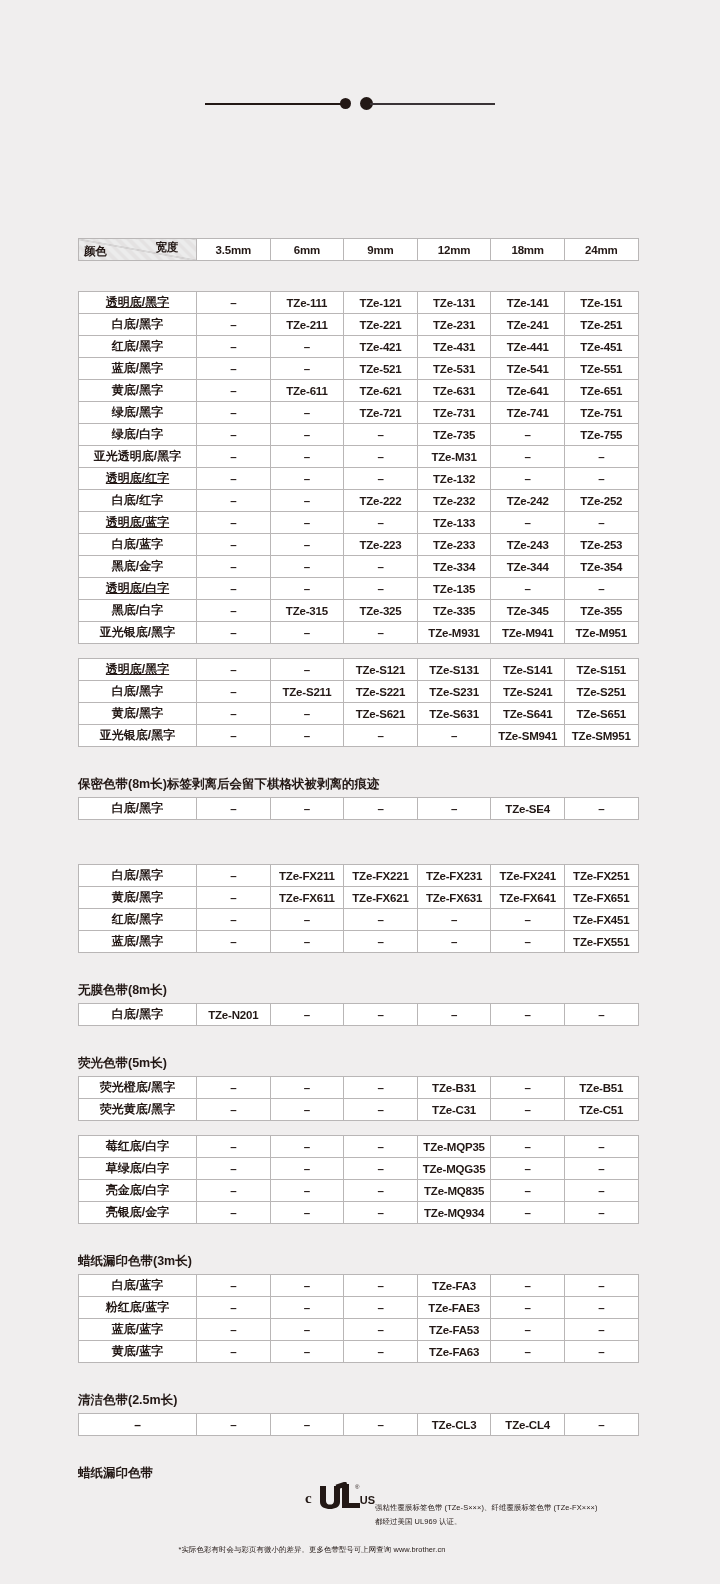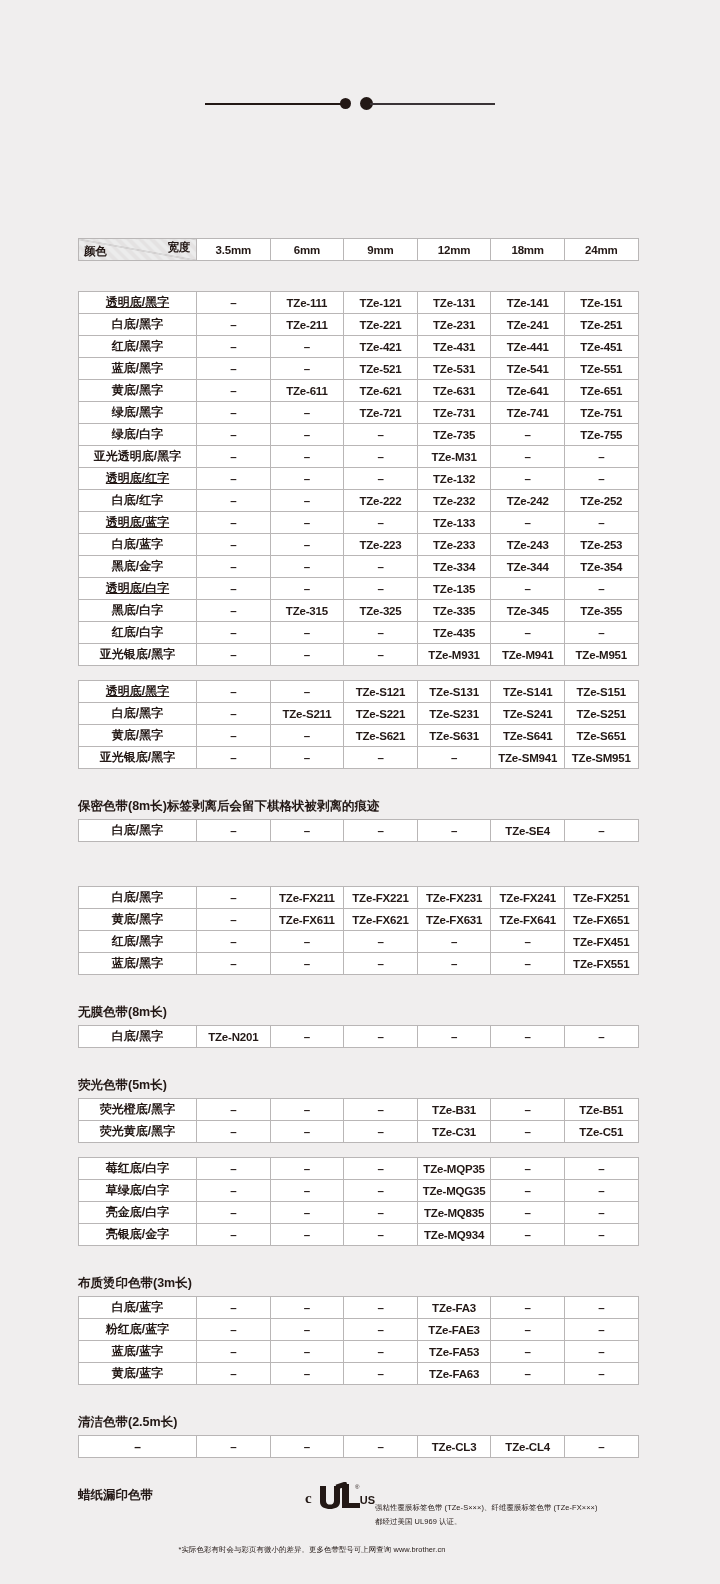--- a/index.html
+++ b/index.html
@@ -47,21 +47,21 @@
     height:24px;
     color:#231815;
   }
   .hdr th.corner{
     position:relative;
     background:
       linear-gradient(to top right, transparent calc(50% - 0.7px), #b9b6b6 50%, transparent calc(50% + 0.7px)),
       repeating-linear-gradient(45deg,#e4e2e2 0 4px,#ececec 4px 8px);
     padding:0;
   }
-  .corner .ch-w{position:absolute;right:6px;top:1px;font-size:11.5px;font-weight:bold;text-align:center;}
+  .corner .ch-w{position:absolute;right:18px;top:1px;font-size:11.5px;font-weight:bold;text-align:center;}
   .corner .ch-c{position:absolute;left:5px;bottom:1px;font-size:11.5px;font-weight:bold;}
 
   
   .sect{height:32px;display:flex;align-items:flex-end;padding-bottom:4px;
         font-size:12.5px;font-weight:bold;color:#231815;}
   .sect.blank{height:26px;}
   .gap{height:14px;}
 
   
   .sw-transparent{background:repeating-linear-gradient(45deg,#e8e6e6 0 5px,#f2f0f0 5px 10px);text-decoration:underline;}
@@ -282,29 +282,20 @@
           <tr>
             <td class="label sw-black tx-white">黑底/白字</td>
             <td>–</td>
             <td>TZe-315</td>
             <td>TZe-325</td>
             <td>TZe-335</td>
             <td>TZe-345</td>
             <td>TZe-355</td>
           </tr>
           <tr>
-            <td class="label sw-red tx-white">红底/白字</td>
-            <td>–</td>
-            <td>–</td>
-            <td>–</td>
-            <td>TZe-435</td>
-            <td>–</td>
-            <td>–</td>
-          </tr>
-          <tr>
             <td class="label sw-silver tx-black">亚光银底/黑字</td>
             <td>–</td>
             <td>–</td>
             <td>–</td>
             <td>TZe-M931</td>
             <td>TZe-M941</td>
             <td>TZe-M951</td>
           </tr>
         </tbody>
       </table>
@@ -534,21 +525,21 @@
             <td>–</td>
             <td>–</td>
             <td>–</td>
             <td>TZe-MQ934</td>
             <td>–</td>
             <td>–</td>
           </tr>
         </tbody>
       </table>
       <div class="gap"></div>
-      <div class="sect">布质烫印色带(3m长)</div>
+      <div class="sect">蜡纸漏印色带(3m长)</div>
       <table class="grid">
         <colgroup>
           <col class="c0">
           <col class="cx">
           <col class="cx">
           <col class="cx">
           <col class="cx">
           <col class="cx">
           <col class="cx">
         </colgroup>

